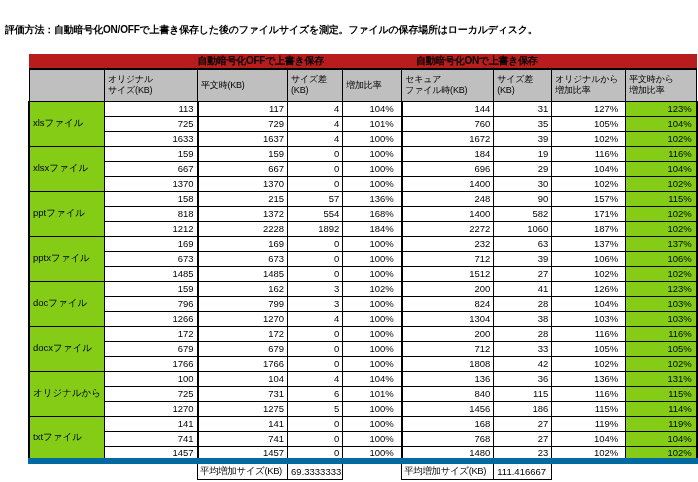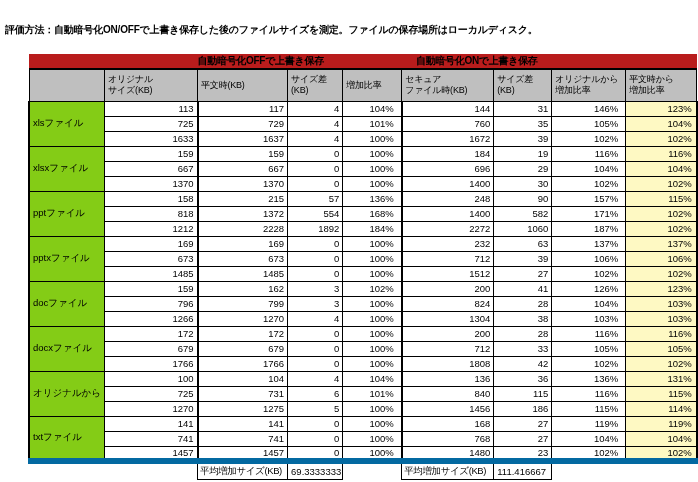--- a/index.html
+++ b/index.html
@@ -47,21 +47,21 @@
   }
   td.fcell{
     background:#84cc16;text-align:left;padding-left:3px;
     border:1px solid #000;border-left:2px solid #000;
     font-size:9.5px;vertical-align:middle;
   }
   th.file{border-left:2px solid #000;}
   td.plain,th.plain{border-left-width:2px;}
   td.secure,th.secure{border-left-width:2px;}
   td.rpl,th.rpl{border-right-width:2px;}
-  td.rpl{background:#fef9c3;}
+  td.rpl{background:#84cc16;}
   td.ratio1,td.ror{padding-right:7px;}
   td.rpl{padding-right:4px;}
   tr.ginner td{border-top:1px dotted #888;}
   tr.ginner td.rpl{border-top:1px solid #000;}
   tr.lastrow td, td.fcell.lastgroup{border-bottom:6px solid #0369a1;}
 
   
   tfoot td{height:18px;font-size:9.5px;vertical-align:middle;}
   tfoot td.nb{border:none;background:#fff;}
   tfoot td.al{border:1px solid #000;text-align:left;padding-left:2px;letter-spacing:-0.4px;}
@@ -111,21 +111,21 @@
     </thead>
     <tbody>
         <tr class="gstart">
           <td class="fcell" rowspan="3">xlsファイル</td>
           <td class="orig">113</td>
           <td class="plain">117</td>
           <td class="diff1">4</td>
           <td class="ratio1">104%</td>
           <td class="secure">144</td>
           <td class="diff2">31</td>
-          <td class="ror">146%</td>
+          <td class="ror">127%</td>
           <td class="rpl">123%</td>
         </tr>
         <tr class="ginner">
           <td class="orig">725</td>
           <td class="plain">729</td>
           <td class="diff1">4</td>
           <td class="ratio1">101%</td>
           <td class="secure">760</td>
           <td class="diff2">35</td>
           <td class="ror">105%</td>

